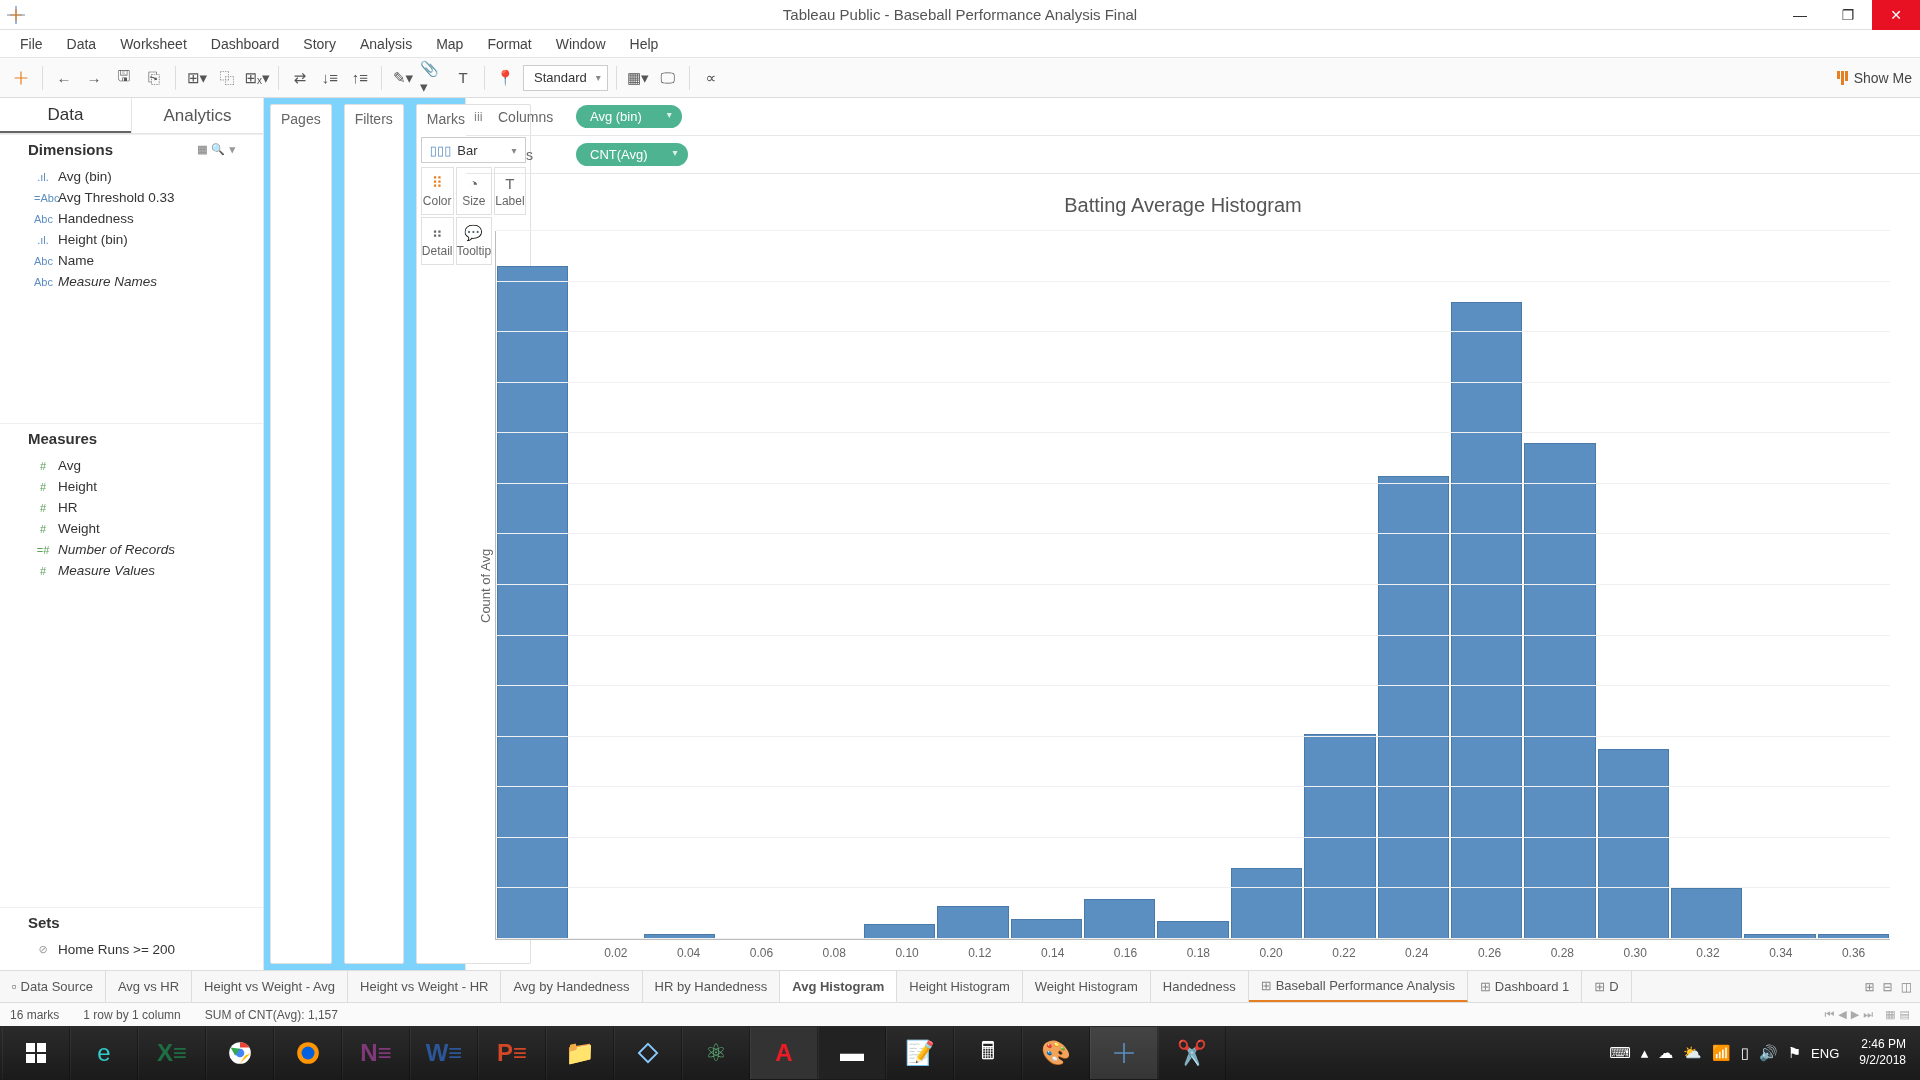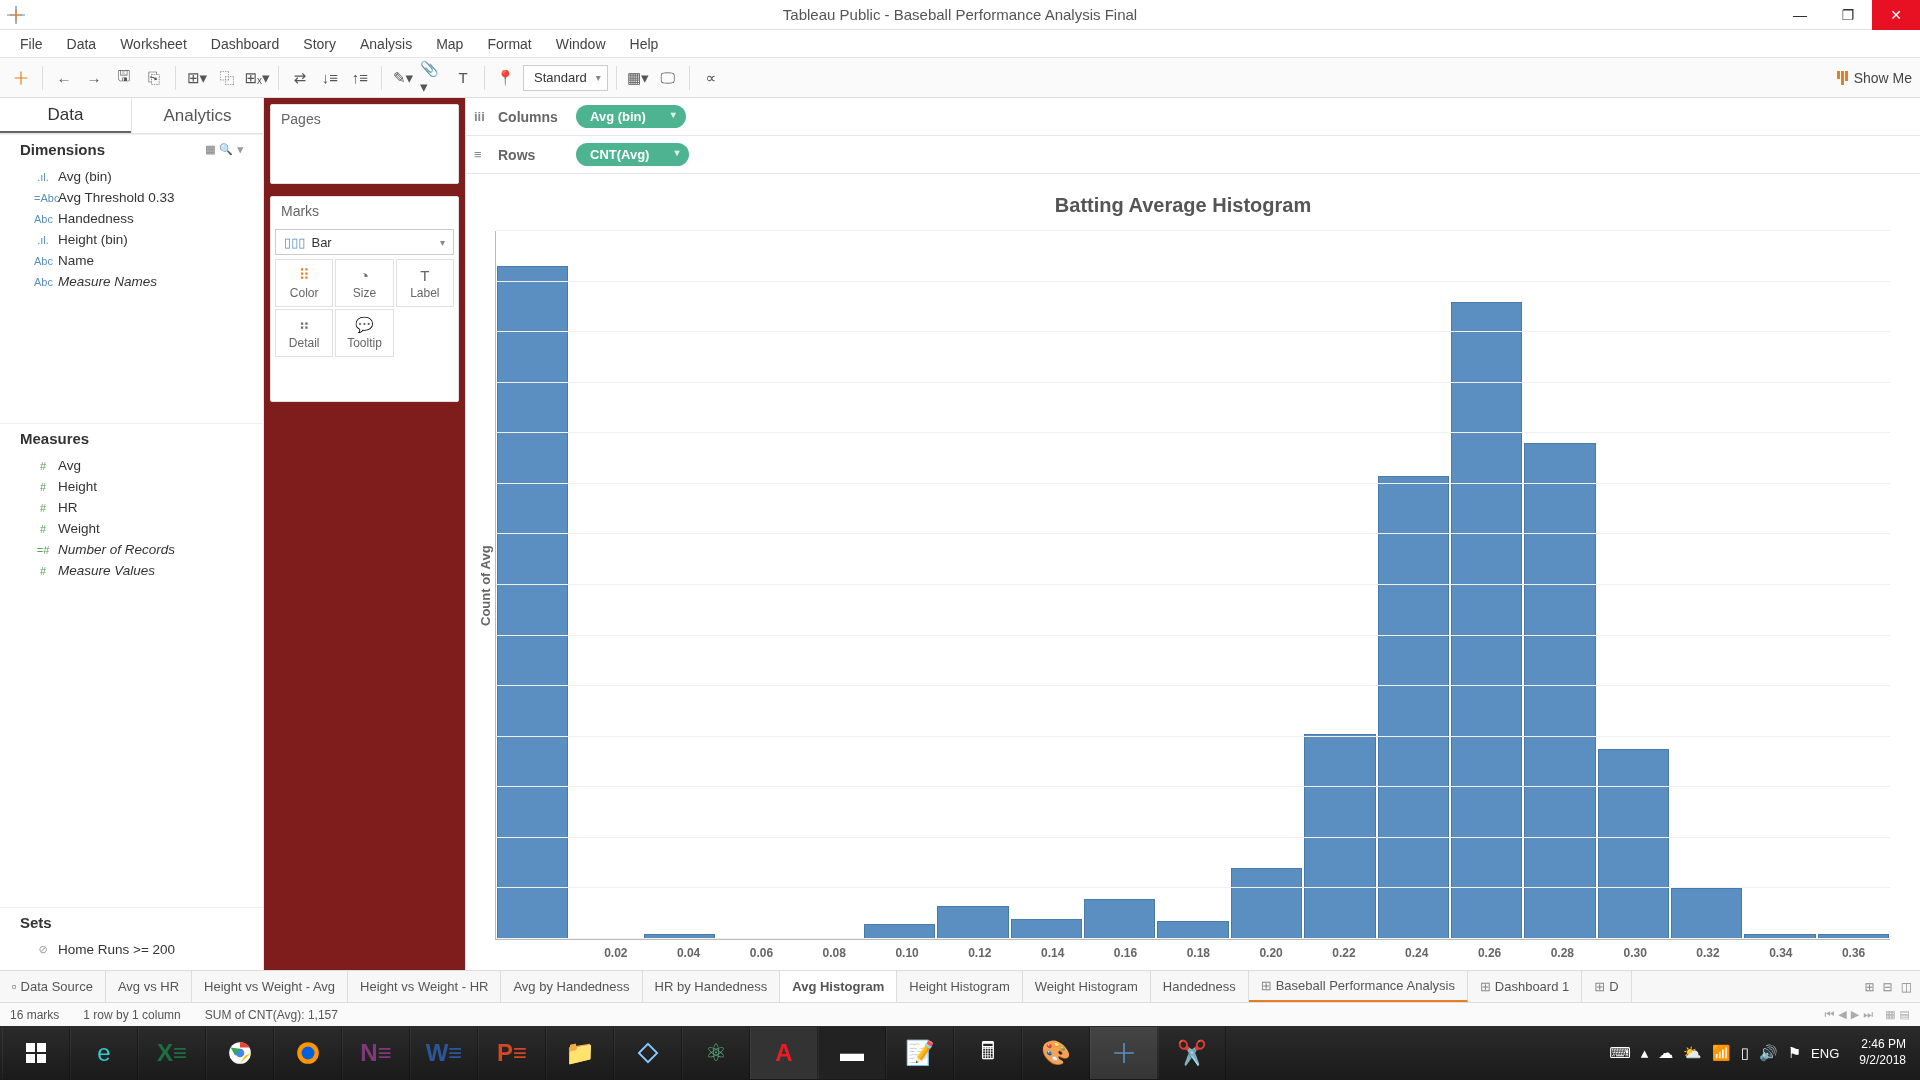--- a/index.html
+++ b/index.html
@@ -21,39 +21,39 @@
 .toolbar-right { margin-left: auto; display: flex; align-items: center; gap: 6px; color: #444; cursor: pointer; }
 .showme-icon { display: flex; gap: 1px; }
 .showme-bar { width: 3px; background: #e67e22; }
 .main { flex: 1; display: flex; overflow: hidden; }
 .leftpanel { width: 264px; border-right: 1px solid #e5e5e5; display: flex; flex-direction: column; background: #fff; }
 .data-tabs { height: 36px; display: flex; border-bottom: 1px solid #e5e5e5; }
 .data-tab { flex: 1; display: flex; align-items: center; justify-content: center; font-size: 17px; font-weight: 500; cursor: pointer; color: #555; }
 .data-tab.active { color: #333; border-bottom: 2px solid #666; }
 .data-tab.inactive { border-left: 1px solid #e5e5e5; font-weight: 400; }
 .datasource { padding: 8px 12px; display: flex; align-items: center; gap: 8px; font-size: 14px; color: #555; }
-.section-hdr { padding: 6px 20px; font-size: 15px; font-weight: 600; color: #333; border-top: 1px solid #eee; display: flex; align-items: center; justify-content: space-between; }
+.section-hdr { padding: 6px 28px; font-size: 15px; font-weight: 600; color: #333; border-top: 1px solid #eee; display: flex; align-items: center; justify-content: space-between; }
 .section-hdr-icons { font-size: 11px; color: #999; display: flex; gap: 4px; }
 .field-list { padding: 2px 12px; }
 .field-item { padding: 3px 12px 3px 22px; display: flex; align-items: center; gap: 6px; font-size: 13.5px; cursor: pointer; color: #333; }
 .field-icon { width: 18px; font-size: 11px; color: #5b8ec1; text-align: center; }
 .field-icon.green { color: #5ba15b; }
 .field-icon.calc { color: #999; }
 .field-name.italic { font-style: italic; }
-.shelves { width: 202px; display: flex; flex-direction: column; border-right: 1px solid #e5e5e5; background: #7f1d1d; }
+.shelves { width: 202px; display: flex; flex-direction: row; border-right: 1px solid #e5e5e5; background: #7dd3fc; }
 .shelf-box { border: 1px solid #e0e0e0; margin: 6px; border-radius: 2px; background: #fff; }
 .shelf-title { padding: 6px 10px; font-size: 14px; color: #666; }
 .shelf-body { min-height: 50px; }
 .marks-body { padding: 4px; }
 .marks-select { border: 1px solid #ccc; height: 26px; display: flex; align-items: center; padding: 0 8px; font-size: 13px; position: relative; background: #fff; }
 .marks-select::after { content: '▾'; position: absolute; right: 8px; color: #888; font-size: 10px; }
 .marks-grid { display: grid; grid-template-columns: repeat(3, 1fr); gap: 2px; margin-top: 4px; }
 .marks-cell { border: 1px solid #e0e0e0; height: 48px; display: flex; flex-direction: column; align-items: center; justify-content: center; font-size: 12px; color: #666; cursor: pointer; }
 .marks-cell-icon { font-size: 15px; margin-bottom: 2px; }
-.viewarea { flex: 1; display: flex; flex-direction: column; font-weight: bold; }
+.viewarea { flex: 1; display: flex; flex-direction: column; }
 .shelf-row { height: 38px; border-bottom: 1px solid #e7e7e7; display: flex; align-items: center; padding-left: 8px; gap: 8px; }
 .shelf-row-icon { width: 16px; color: #888; font-size: 13px; }
 .shelf-row-label { width: 70px; font-size: 14px; color: #666; }
 .pill { background: #4eb391; color: #fff; padding: 4px 40px 4px 14px; border-radius: 14px; font-size: 13px; position: relative; }
 .pill::after { content: '▾'; position: absolute; right: 10px; color: rgba(255,255,255,0.8); font-size: 10px; }
 .chart-container { flex: 1; position: relative; padding: 10px 30px 10px 10px; display: flex; flex-direction: column; }
 .chart-title { text-align: center; font-size: 20px; color: #555; padding: 10px 0 14px; }
 .chart-body { flex: 1; display: flex; }
 .yaxis-label { writing-mode: vertical-rl; transform: rotate(180deg); font-size: 13px; color: #666; padding: 0 2px; display: flex; align-items: center; justify-content: center; }
 .yaxis-ticks { display: flex; flex-direction: column; justify-content: space-between; padding: 0 6px; font-size: 12px; color: #666; text-align: right; }
@@ -241,20 +241,24 @@
         </div>
       </div>
   </div>
 
   <div class="shelves">
     <div class="shelf-box">
       <div class="shelf-title">Pages</div>
       <div class="shelf-body"></div>
     </div>
     <div class="shelf-box">
+      <div class="shelf-title">Filters</div>
+      <div class="shelf-body"></div>
+    </div>
+    <div class="shelf-box">
       <div class="shelf-title">Marks</div>
       <div class="marks-body">
         <div class="marks-select">
             <span style="margin-right:6px;color:#5b8ec1;">▯▯▯</span>
             <span>Bar</span>
           </div>
         <div class="marks-grid">
           <div class="marks-cell">
               <span class="marks-cell-icon" style="color:#e67e22;">⠿</span>
               <span>Color</span>

